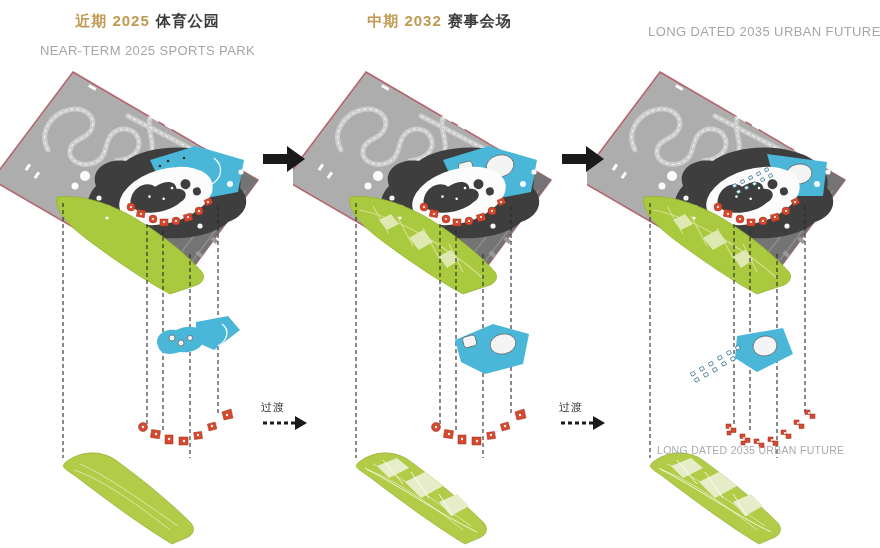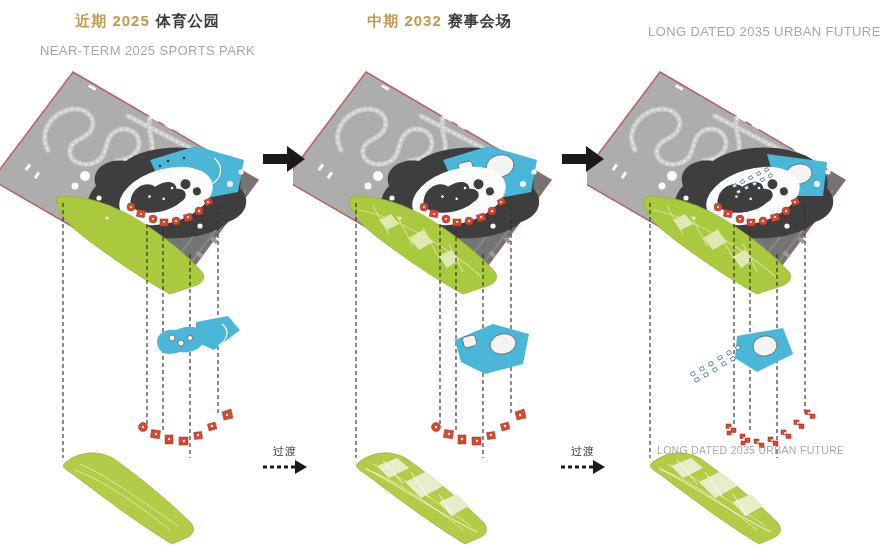--- a/index.html
+++ b/index.html
@@ -6,21 +6,21 @@
   .stage{position:relative;width:880px;height:548px;background:#ffffff;overflow:hidden;
          font-family:Liberation Sans, sans-serif;padding-left:20px;}
   .panel-header{position:absolute;top:12px;width:215px;text-align:center;}
   .panel-header .title{font-size:15px;font-weight:bold;letter-spacing:1px;white-space:nowrap;}
   .panel-header .title .gold{color:var(--title_highlight,#c09a50);margin-right:6px;}
   .panel-header .title .dark{color:var(--title_rest,#3b3b3b);}
   .panel-header .subtitle{margin-top:12px;font-size:13px;color:var(--subtitle,#a6a6a6);
          letter-spacing:0.4px;white-space:nowrap;}
   .panel-svg{position:absolute;top:58px;width:293px;height:490px;}
   .arrow-wrap{position:absolute;width:42px;height:30px;}
-  .transition{position:absolute;width:48px;text-align:center;margin-top:44px;}
+  .transition{position:absolute;width:48px;text-align:left;}
   .transition .t-label{font-size:11px;color:#2b2b2b;letter-spacing:1px;}
   .mid-annotation{position:absolute;font-size:10.5px;color:var(--annotation_gray,#a9abab);
          letter-spacing:0.3px;white-space:nowrap;}
   
   .f-plate{fill:var(--plate_gray,#adadad);}
   .s-border{stroke:var(--plate_border,#b4636b);}
   .f-dark{fill:var(--dark_zone,#3e3e3e);}
   .f-blue{fill:var(--water_blue,#4ab7d9);}
   .f-red{fill:var(--venue_red,#d6492f);}
   .f-green{fill:var(--park_green,#a9c93f);}

